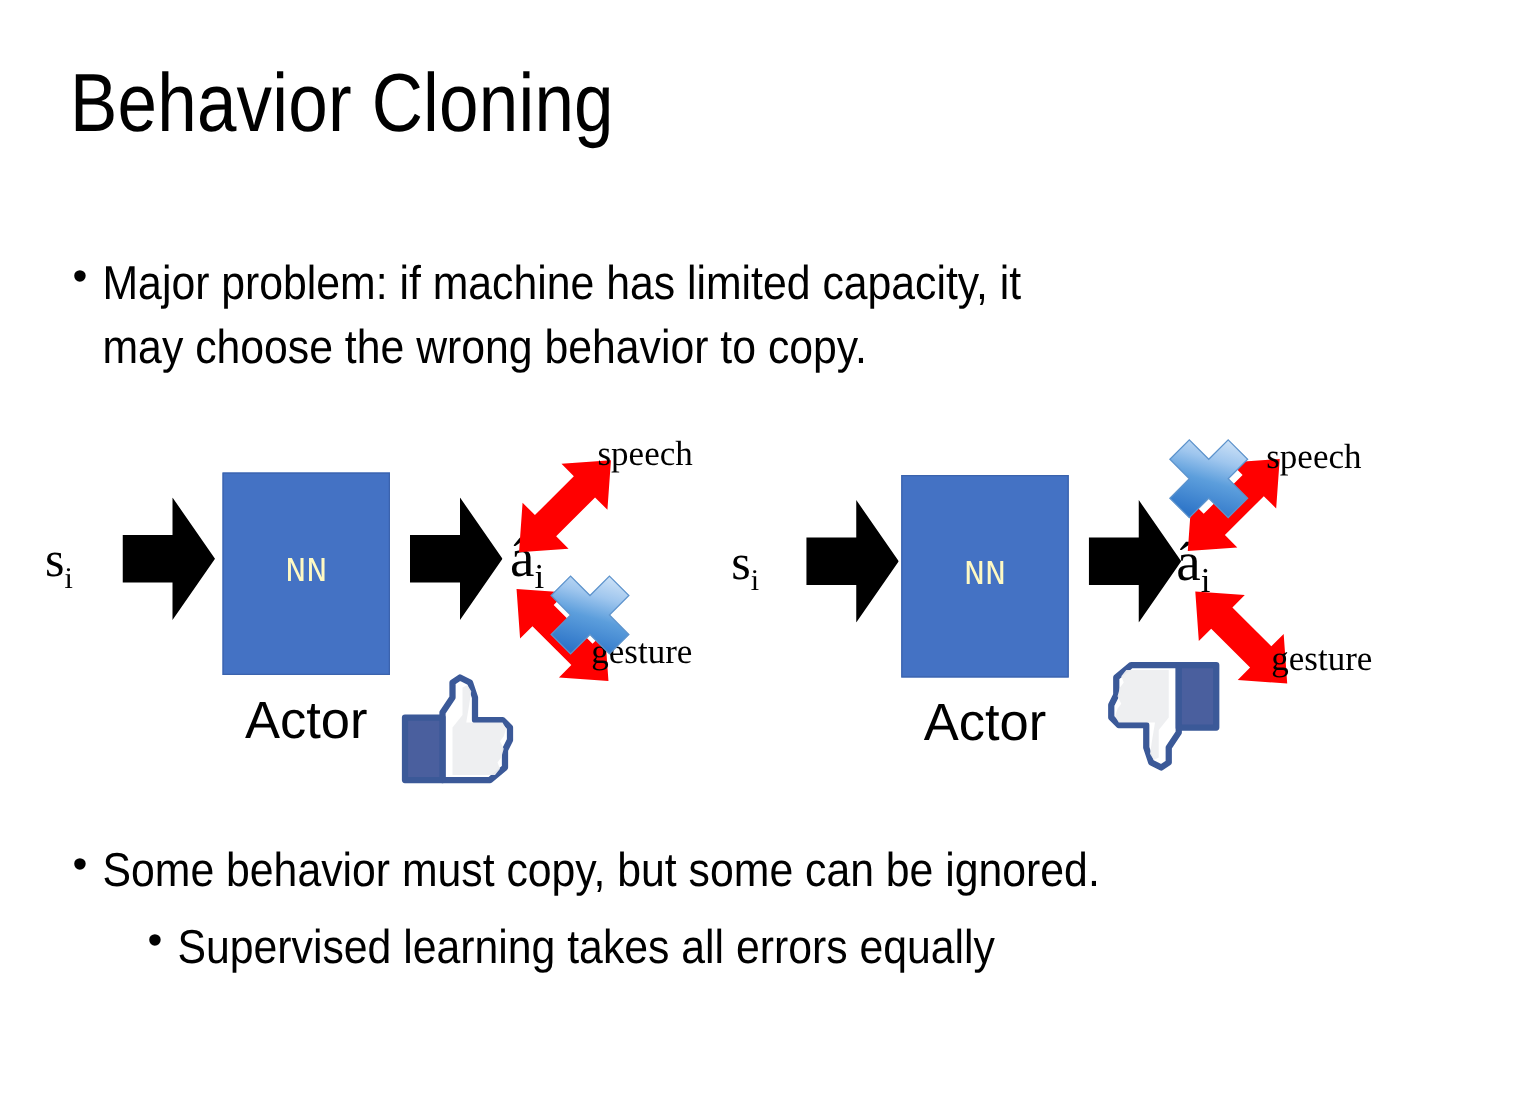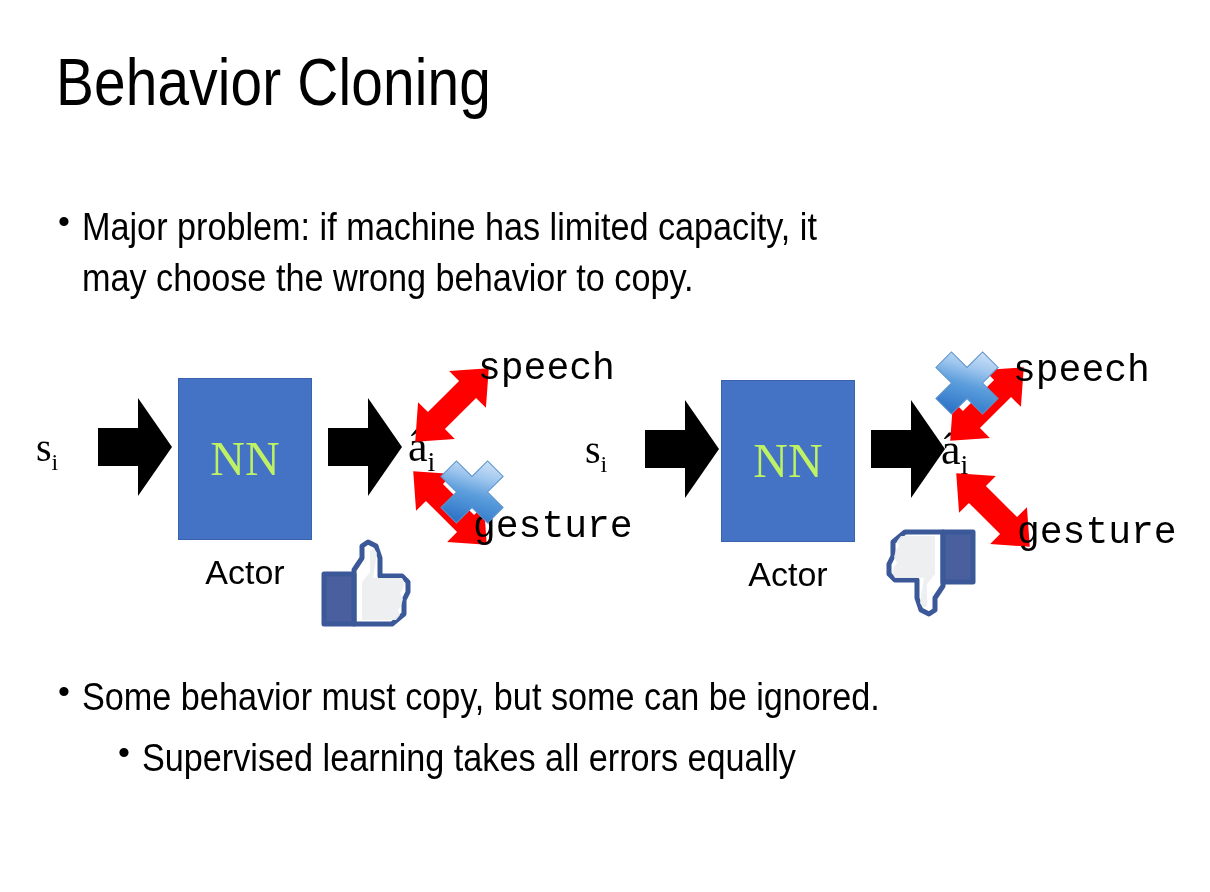--- a/index.html
+++ b/index.html
@@ -100,29 +100,29 @@
     width: 134px;
     height: 162px;
     background: #4472c4;
     border: 1.5px solid #3b63ad;
     box-sizing: border-box;
     display: flex;
     align-items: center;
     justify-content: center;
   }
   .nn-box .nn-text {
-    color: #bef264;
-    font-size: 48px;
-    font-family: Liberation Serif, serif;
+    color: #fef9c3;
+    font-size: 28px;
+    font-family: Liberation Mono, monospace;
     line-height: 1;
   }
 
   .actor-label {
     position: absolute;
-    font-size: 34px;
+    font-size: 42px;
     line-height: 1;
     text-align: center;
     font-family: "Liberation Sans", sans-serif;
   }
 
   
   .action-label {
     position: absolute;
     font-family: "Liberation Serif", serif;
     font-size: 44px;
@@ -137,23 +137,23 @@
   
   .red-arrow {
     position: absolute;
     width: 120px;
     height: 120px;
   }
   .red-arrow svg { display: block; width: 100%; height: 100%; }
 
   .branch-label {
     position: absolute;
-    font-size: 38px;
-    line-height: 1;
-    font-family: Liberation Mono, monospace;
+    font-size: 28px;
+    line-height: 1;
+    font-family: Liberation Serif, serif;
     white-space: nowrap;
   }
 
   
   .blue-cross {
     position: absolute;
     width: 74px;
     height: 74px;
   }
   .blue-cross svg { display: block; width: 100%; height: 100%; }

